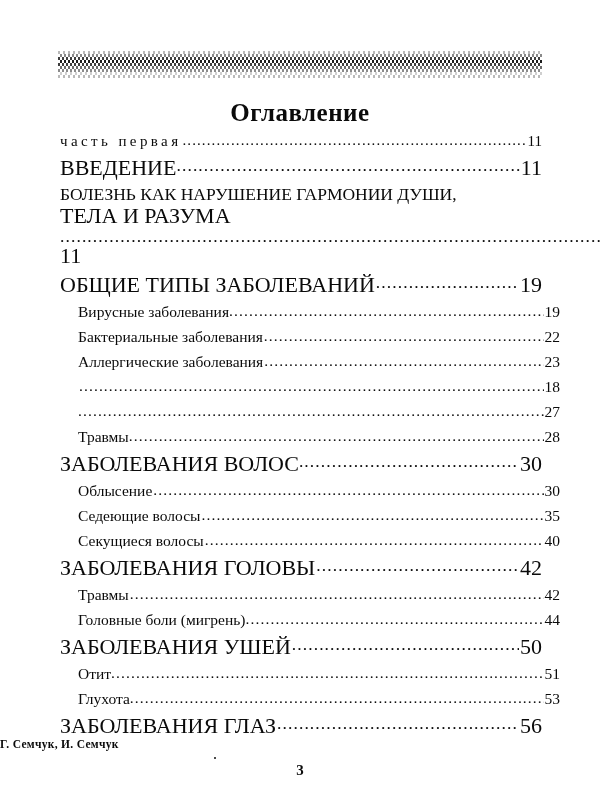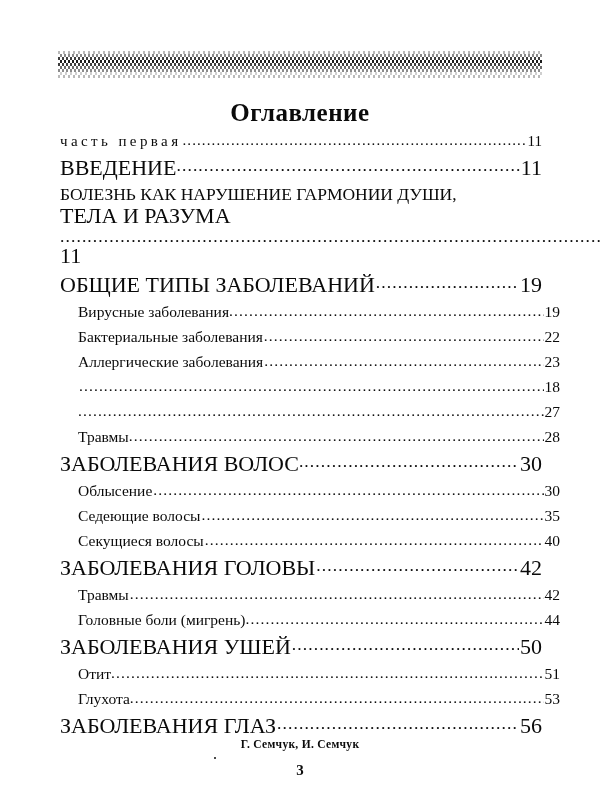--- a/index.html
+++ b/index.html
@@ -168,21 +168,21 @@
 
   
   .tight .leader { margin-left: 0px; }
 
   
   .footer-authors {
     position: absolute;
     left: 0;
     top: 738px;
     width: 600px;
-    text-align: center;
+    text-align: left;
     font-size: 11.5px;
     font-weight: bold;
     letter-spacing: 0.3px;
   }
   .footer-dot {
     position: absolute;
     left: 214px;
     top: 757px;
     width: 2px;
     height: 2px;

